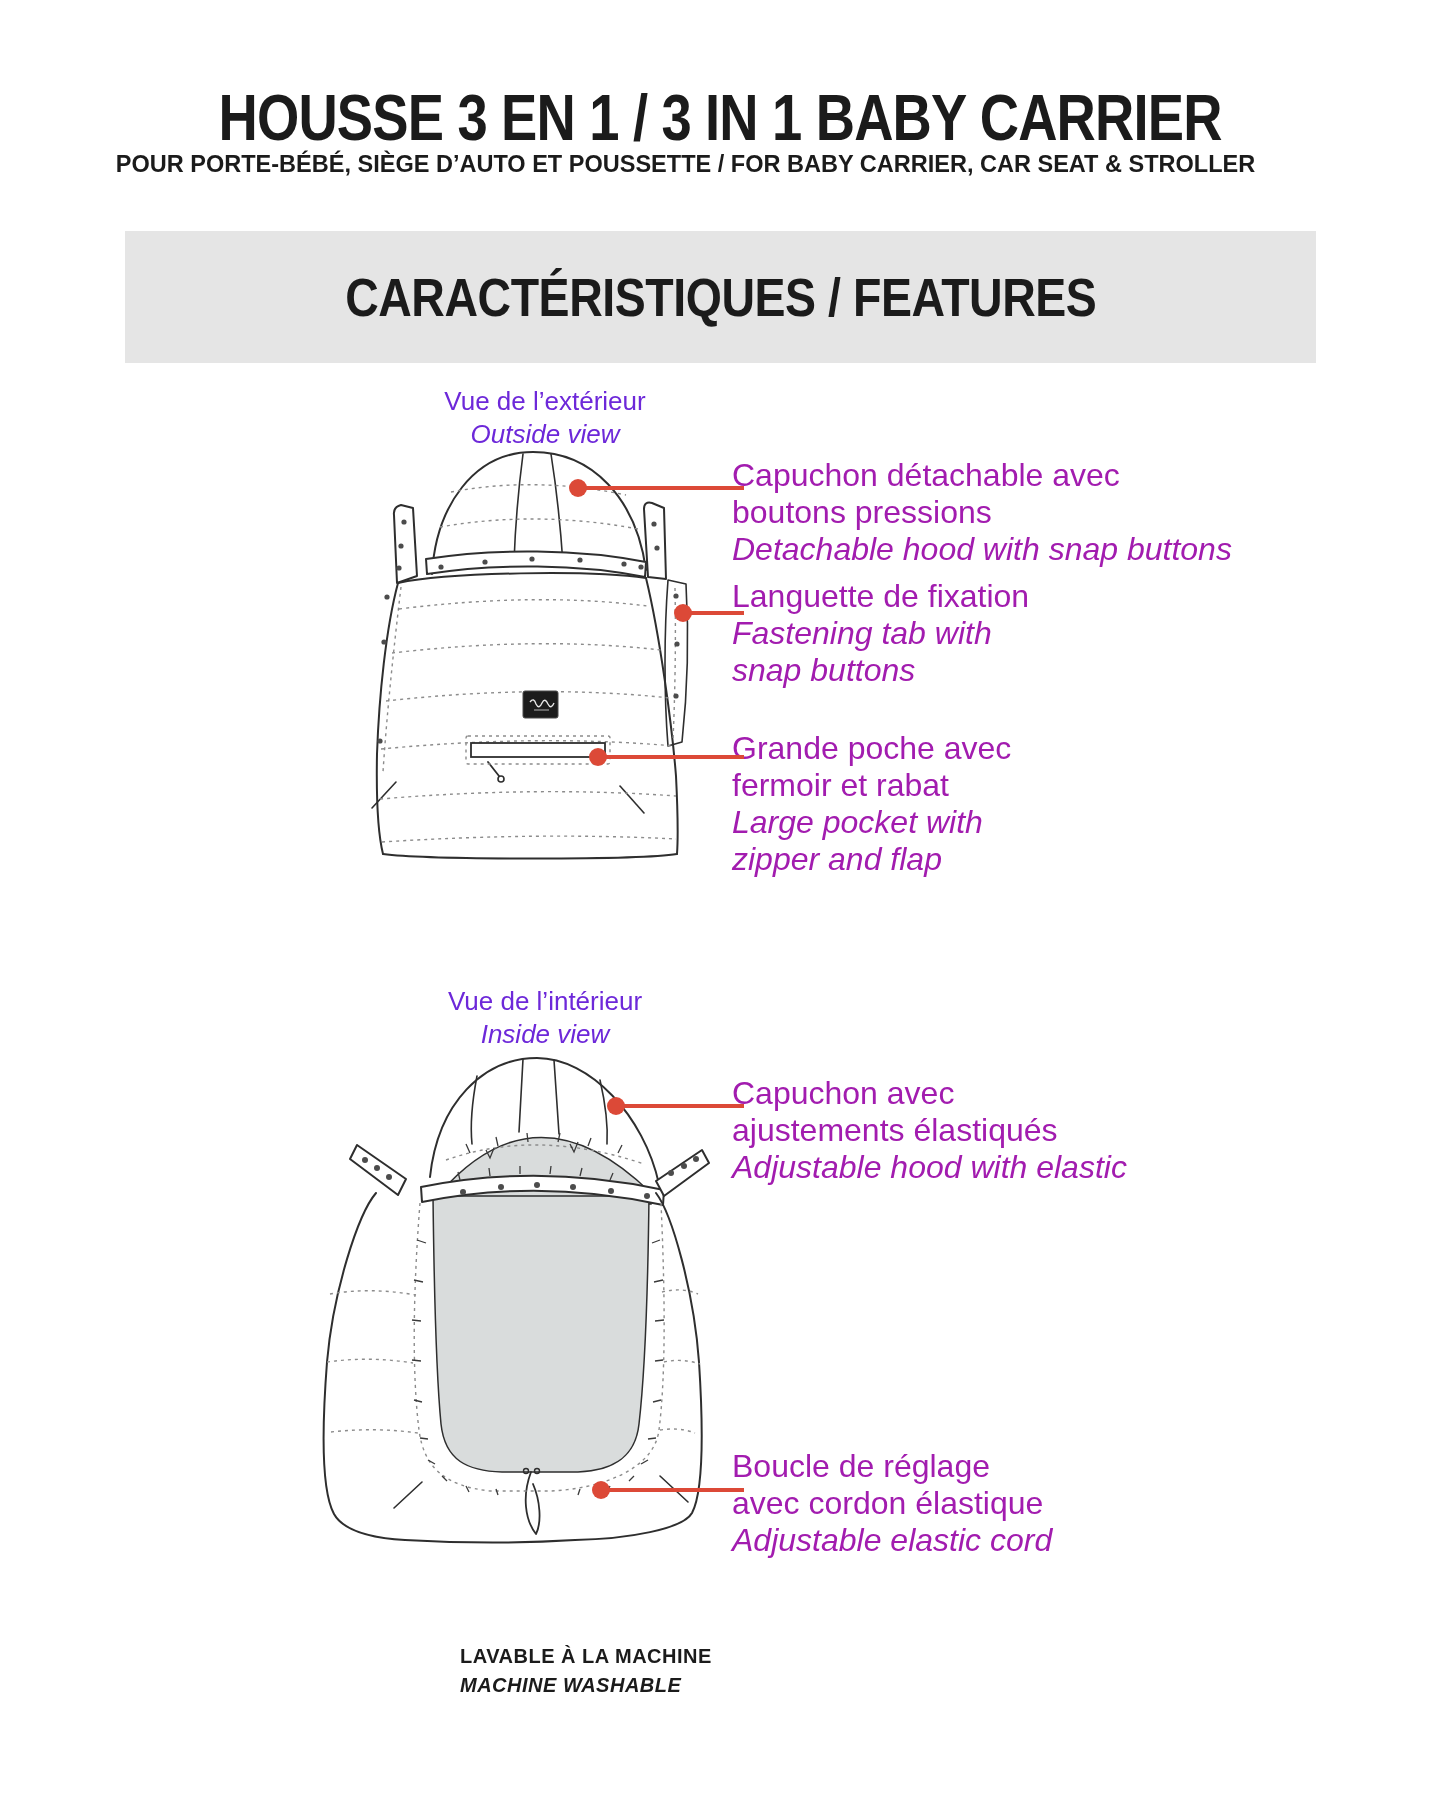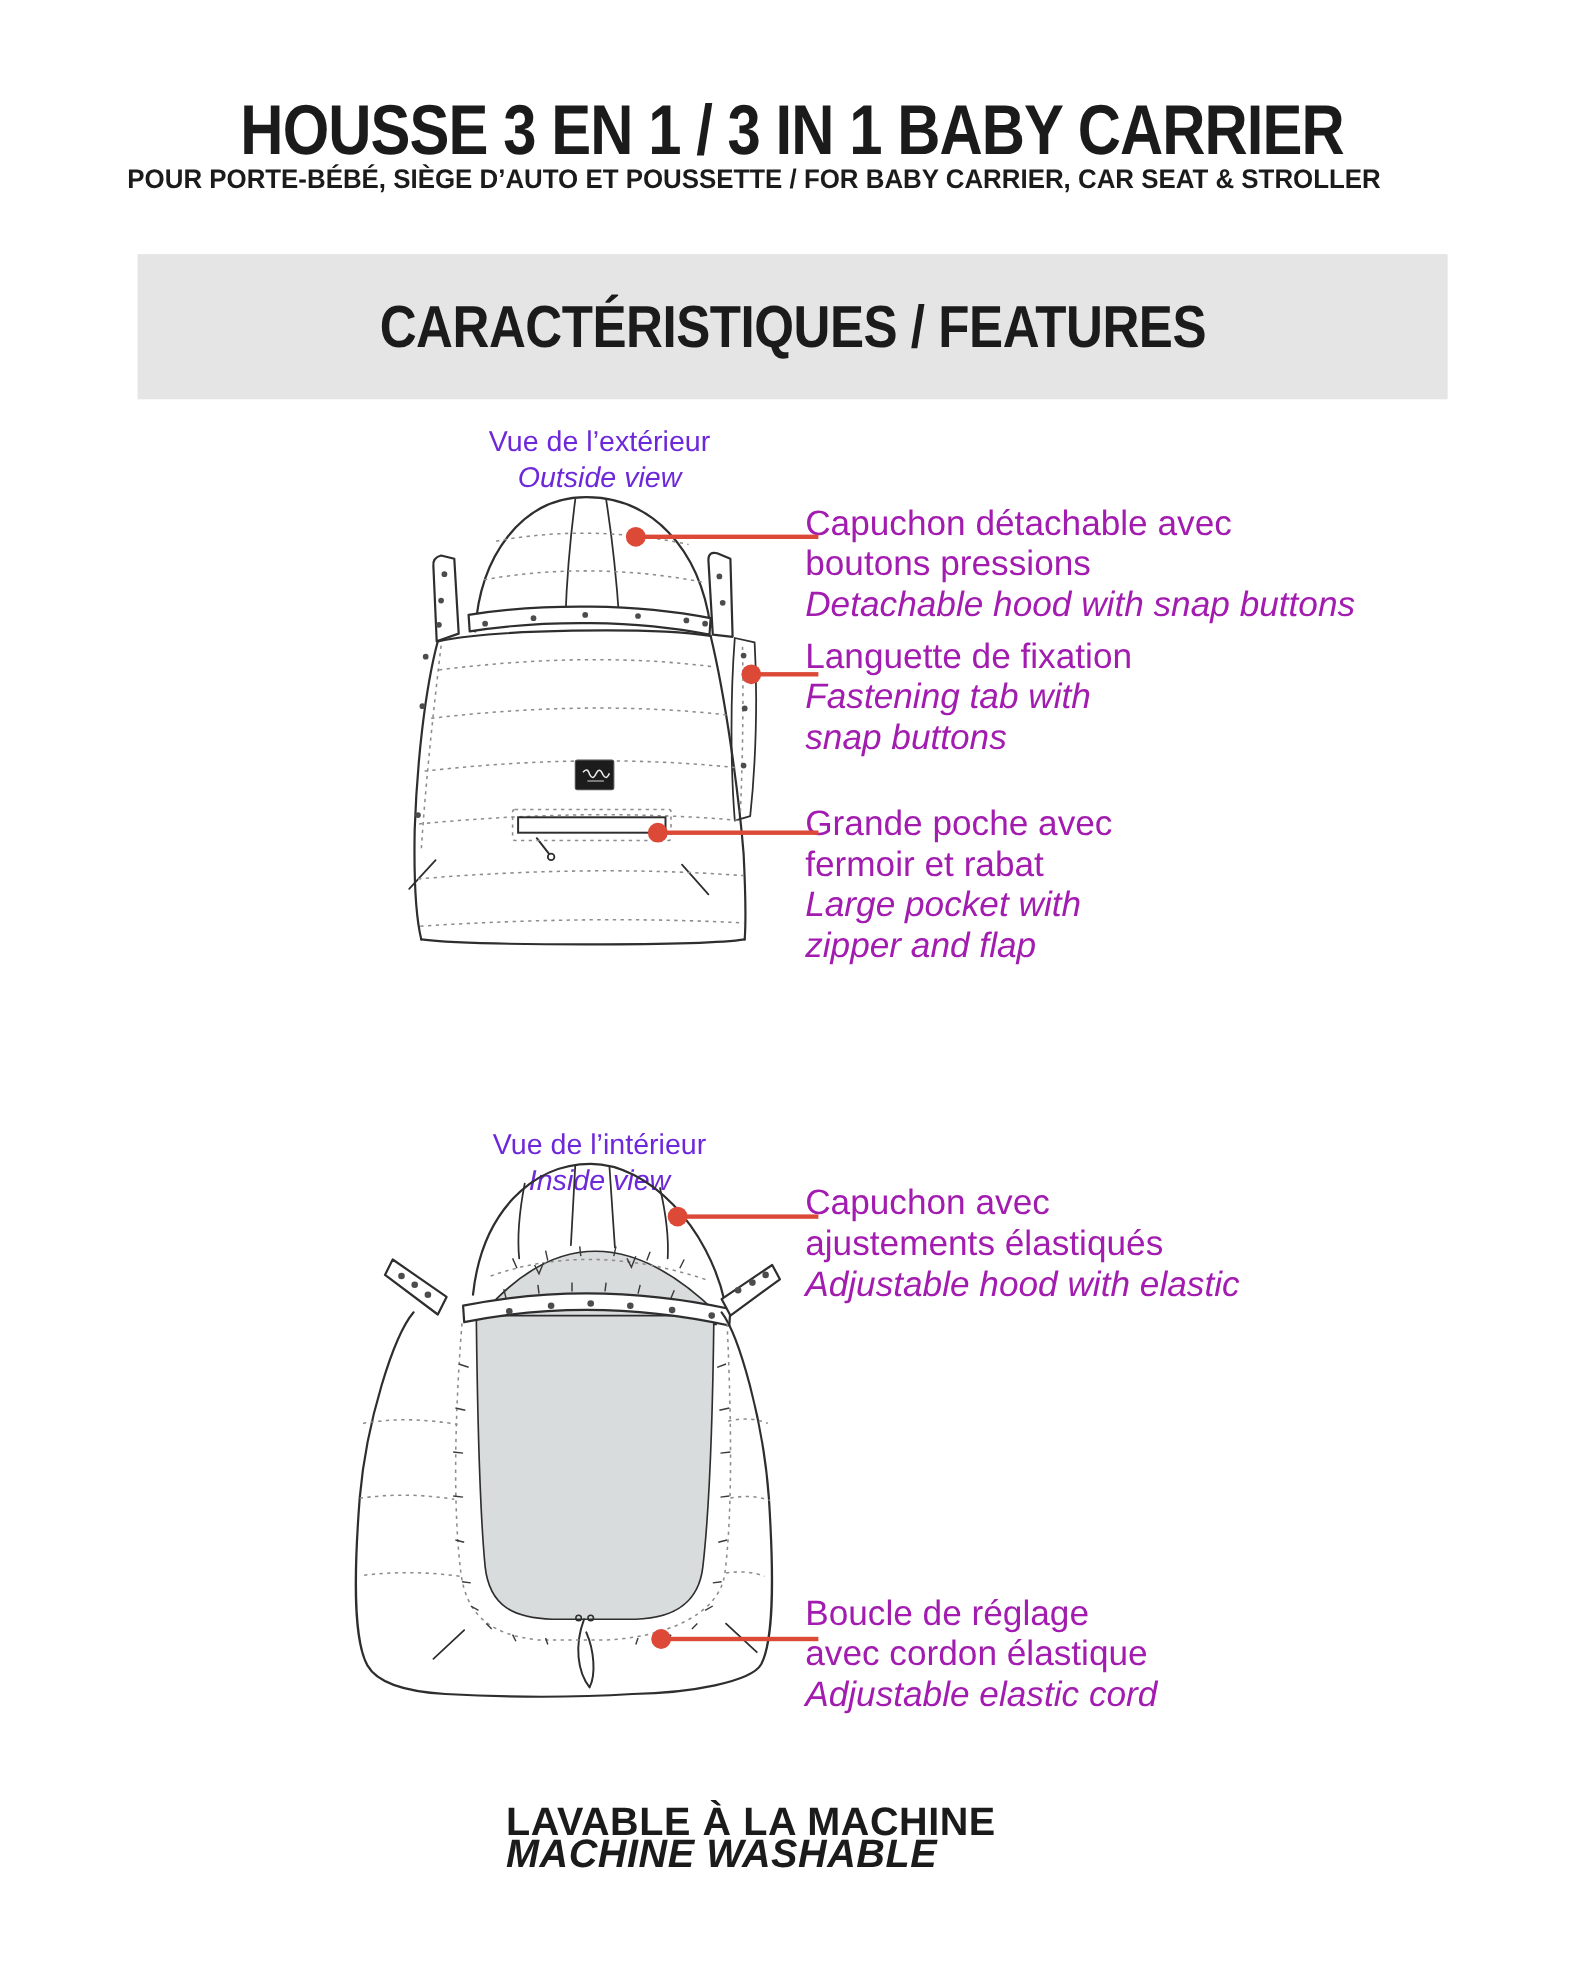--- a/index.html
+++ b/index.html
@@ -14,21 +14,21 @@
   .subtitle>span{display:inline-block;transform:scaleX(.96);transform-origin:center;}
   .band{position:absolute;left:125px;top:231px;width:1191px;height:132px;background:var(--band,#e5e5e5);
         display:flex;align-items:center;justify-content:center;}
   .band-text{font-size:54px;font-weight:800;white-space:nowrap;transform:scaleX(.86);letter-spacing:-0.5px;}
   .view-label{position:absolute;width:420px;text-align:center;font-size:26px;line-height:33px;color:#6d28d9;}
   .view-label .en{font-style:italic;}
   .callout{position:absolute;left:732px;font-size:32px;line-height:37px;color:#a21caf;}
   .callout .en{font-style:italic;}
   .leader{position:absolute;height:4px;background:var(--accent,#dc4937);z-index:5;}
   .cdot{position:absolute;width:18px;height:18px;border-radius:50%;background:var(--accent,#dc4937);z-index:6;}
-  .footer{position:absolute;left:460px;top:1642px;font-size:36px;font-weight:800;line-height:28.5px;letter-spacing:.5px;}
+  .footer{position:absolute;left:460px;top:1642px;font-size:20px;font-weight:800;line-height:28.5px;letter-spacing:.5px;}
   .footer .en{font-style:italic;}
   svg{display:block;}
 </style>
 </head>
 <body>
 
 <div class="canvas">
 
   <div class="title"><span>HOUSSE 3 EN 1 / 3 IN 1 BABY CARRIER</span></div>
   <div class="subtitle"><span>POUR PORTE-BÉBÉ, SIÈGE D’AUTO ET POUSSETTE / FOR BABY CARRIER, CAR SEAT &amp; STROLLER</span></div>
@@ -116,21 +116,21 @@
     <div class="en">zipper and flap</div>
   </div>
 
   <div class="leader" style="left:578px;top:486px;width:166px;"></div>
   <div class="cdot" style="left:569px;top:479px;"></div>
   <div class="leader" style="left:683px;top:611px;width:61px;"></div>
   <div class="cdot" style="left:674px;top:604px;"></div>
   <div class="leader" style="left:598px;top:755px;width:146px;"></div>
   <div class="cdot" style="left:589px;top:748px;"></div>
 
-  <div class="view-label" style="left:335px;top:985px;margin-top:39px;">
+  <div class="view-label" style="left:335px;top:985px;">
     <div>Vue de l’intérieur</div>
     <div class="en">Inside view</div>
   </div>
 
   <svg class="abs" style="left:270px;top:1040px;" width="440" height="545" viewBox="0 0 440 545">
     <path d="M170,153 Q267,42 381,153 L381,164 L170,164 Z" fill="#d9dcdc" stroke="#2e2e2e" stroke-width="1.5"></path>
     <path d="M163,156 L379,156 C378,244 375,332 369,384 C365,421 338,431 308,432 L232,432 C198,431 175,421 171,384 C166,332 164,244 163,156 Z" fill="#d9dcdc" stroke="#2e2e2e" stroke-width="1.5"></path>
     <g stroke="#2e2e2e" stroke-width="2" fill="none" stroke-linecap="round" stroke-linejoin="round">
       <path d="M160,137 C168,62 214,18 267,18 C320,18 374,76 389,144"></path>
       <path d="M253,19 L249,92" stroke-width="1.6"></path>

